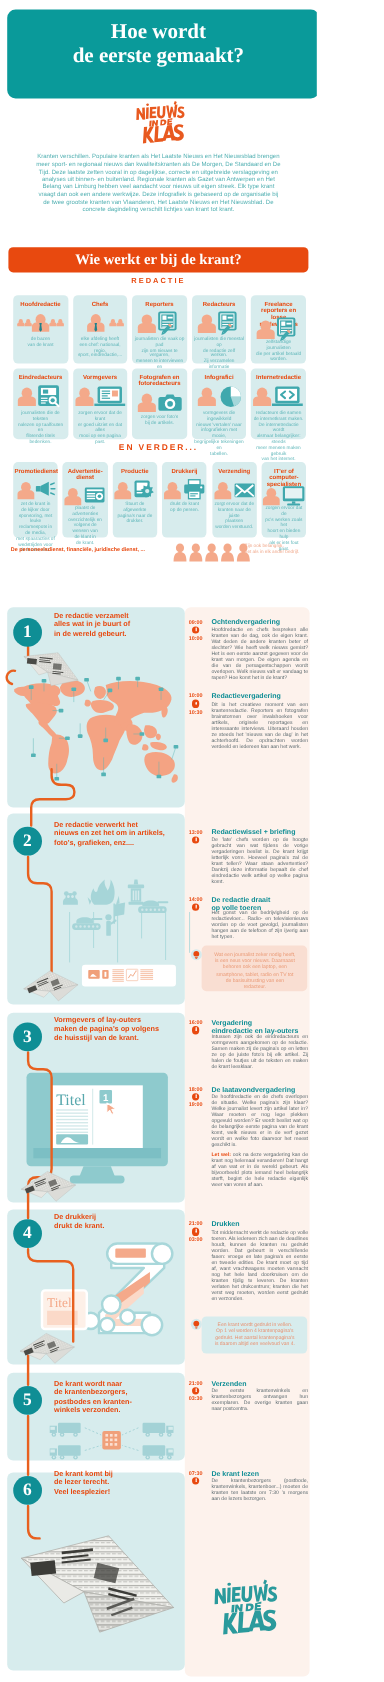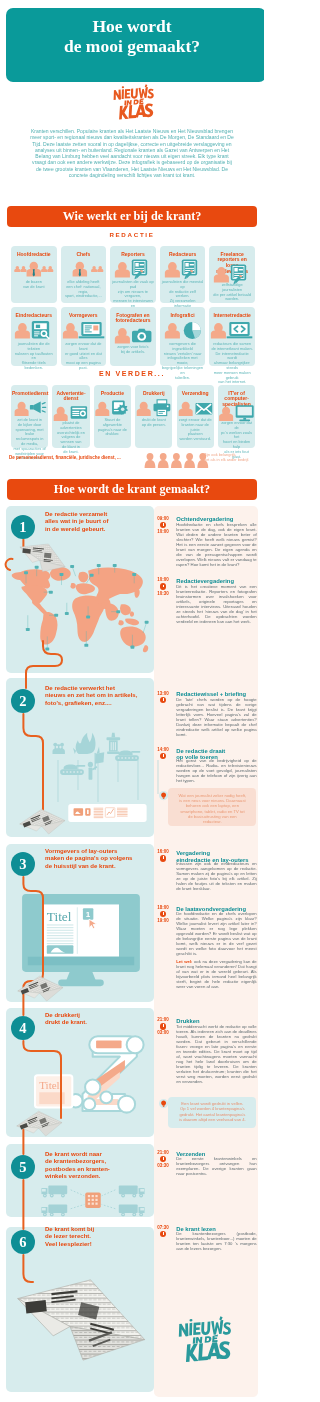--- a/index.html
+++ b/index.html
@@ -62,21 +62,21 @@
   
   .conn{position:absolute;z-index:4;}
   svg{display:block;overflow:visible;}
 
 </style>
 </head>
 <body>
 
 <div class="page">
 <div class="hdr">
-  <div class="hdr-t"><span>Hoe wordt</span><br><span>de mooi gemaakt?</span></div>
+  <div class="hdr-t"><span>Hoe wordt</span><br><span>de eerste gemaakt?</span></div>
 </div>
 <div class="logo-top">
       <svg viewBox="0 0 106 98" width="50" height="37">
         <g fill="#e8591f">
 <path d="M2.5 16.5 L1.6 42.5 L7.4 42.0 L7.4 27.0 L15.8 41.6 L21.2 41.0 L20.2 14.8 L14.6 15.2 L15.0 29.6 L7.0 15.8 Z"></path>
 <path d="M23.6 14.6 L22.8 40.0 L28.4 39.4 L29.0 14.0 Z"></path>
 <ellipse cx="26.4" cy="8.6" rx="3.1" ry="2.7" transform="rotate(-6 26.4 8.6)"></ellipse>
 <path d="M31.8 13.6 L31.0 38.6 L45.8 37.8 L45.6 32.8 L36.6 33.2 L36.7 28.4 L44.2 28.0 L44.2 23.2 L36.9 23.6 L37.0 18.8 L45.8 18.3 L45.9 13.0 Z"></path>
 <path d="M48.0 12.6 L47.4 28.6 C47.2 35.6 51.4 39.2 56.6 38.8 C61.8 38.4 65.2 34.4 65.4 28.0 L66.0 11.4 L60.4 11.8 L59.8 27.8 C59.7 31.0 58.5 32.8 56.4 33.0 C54.2 33.1 53.1 31.4 53.2 28.2 L53.6 12.2 Z"></path>
 <path d="M67.6 10.6 L72.8 38.2 L77.4 37.8 L80.8 23.0 L84.0 36.8 L88.8 36.4 L92.4 8.2 L86.8 8.6 L84.8 26.8 L81.6 13.0 L77.8 13.4 L74.8 28.0 L72.8 10.2 Z"></path>
@@ -377,23 +377,20 @@
       <path d="M144.6 16 C144.6 9.4 147.2 8.0 150.0 8.0 C152.8 8.0 155.4 9.4 155.4 16 Z" fill="#f4a98a"></path>
       <ellipse cx="163.2" cy="4.6" rx="3.4" ry="3.7" fill="#f4a98a"></ellipse>
       <path d="M157.79999999999998 16 C157.79999999999998 9.4 160.39999999999998 8.0 163.2 8.0 C166.0 8.0 168.6 9.4 168.6 16 Z" fill="#f4a98a"></path>
       <ellipse cx="176.4" cy="4.6" rx="3.4" ry="3.7" fill="#f4a98a"></ellipse>
       <path d="M171.0 16 C171.0 9.4 173.6 8.0 176.4 8.0 C179.20000000000002 8.0 181.8 9.4 181.8 16 Z" fill="#f4a98a"></path>
       <ellipse cx="189.6" cy="4.6" rx="3.4" ry="3.7" fill="#f4a98a"></ellipse>
       <path d="M184.2 16 C184.2 9.4 186.79999999999998 8.0 189.6 8.0 C192.4 8.0 195.0 9.4 195.0 16 Z" fill="#f4a98a"></path>
       <ellipse cx="202.8" cy="4.6" rx="3.4" ry="3.7" fill="#f4a98a"></ellipse>
       <path d="M197.4 16 C197.4 9.4 200.0 8.0 202.8 8.0 C205.60000000000002 8.0 208.20000000000002 9.4 208.20000000000002 16 Z" fill="#f4a98a"></path>
     </svg>
-<div class="band band2" style="top:479px">
-      <span>Hoe wordt de krant gemaakt?</span>
-    </div>
 <div class="rbox" style="top:506px;height:891px;border-radius:5px"></div>
 <div class="lbox" style="top:506px;height:167px;border-radius:5px"></div>
 <div class="lbox" style="top:678px;height:159px;border-radius:5px"></div>
 <div class="lbox" style="top:844px;height:158px;border-radius:5px"></div>
 <div class="lbox" style="top:1008px;height:129px;border-radius:5px"></div>
 <div class="lbox" style="top:1144px;height:73px;border-radius:5px"></div>
 <div class="lbox" style="top:1227px;height:165px;border-radius:5px"></div>
 <svg class="conn" style="left:0;top:0" width="264" height="1402">
       <path d="M23.4 539 L23.4 548 M12.5 559 A5.0 5.0 0 1 0 10.0 570 M43.0 641 L43.0 646 Q43 654 51 654 L55 654 Q62 654 62 660 Q62 666 55 666 L33 666 Q26 666 26 673 L26 688 M23.4 714 L23.4 728 Q23.4 736 31 736 L36 736 Q43 736 43 743 L43 820 M23.4 877 L23.4 884 Q23.4 891 31 891 L36 891 Q43 891 43 898 L43 974 Q43 981 36 981 L31 981 Q23.4 981 23.4 988 L23.4 1015 M23.4 1041 L23.4 1044 Q23.4 1051 31 1051 L54 1051 Q61 1051 61 1058 L61 1118 M23.4 1128 L23.4 1154 M23.4 1180 L23.4 1229 M23.4 1255 L23.4 1274 Q23.4 1282 31 1282 L33 1282" fill="none" stroke="#e8601f" stroke-width="2.0" stroke-linecap="round"></path>
     </svg>

